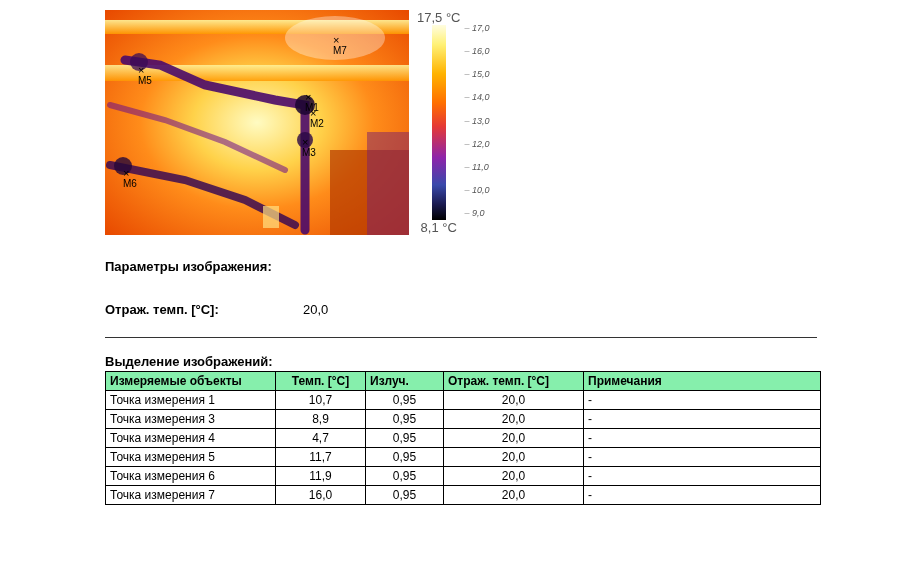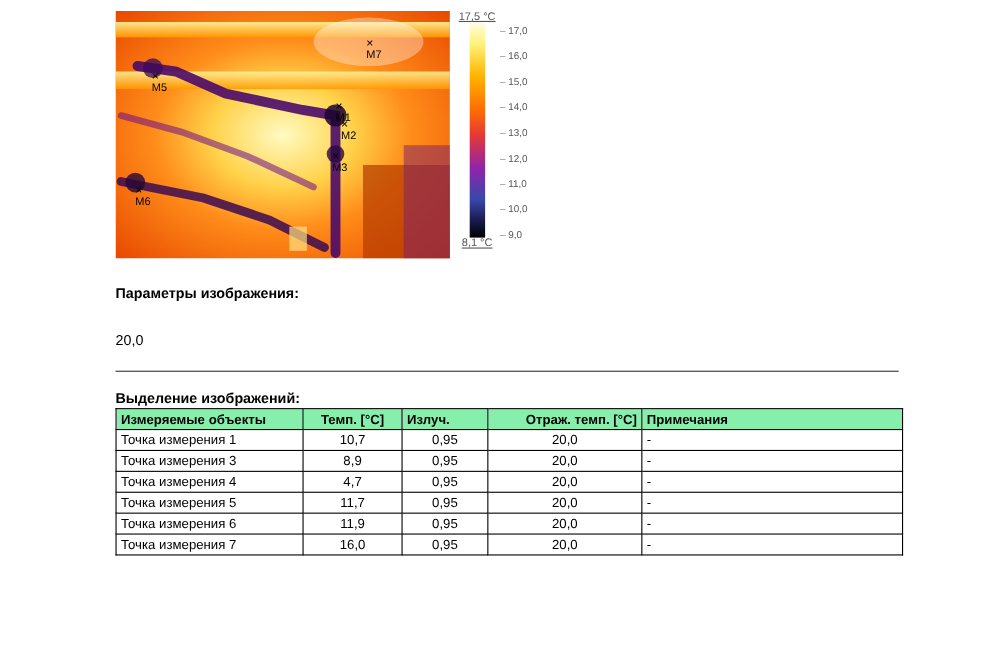--- a/index.html
+++ b/index.html
@@ -37,23 +37,22 @@
       line-height: 1;
     }
     .marker .x { font-weight: normal; font-size: 11px; }
     .scale-col {
       display: flex;
       align-items: flex-start;
       gap: 4px;
       height: 225px;
     }
     .scale-max, .scale-min {
-      font-size: 10px;
+      font-size: 13px;
       color: #555;
-      text-decoration: underline;
     }
     .scale-bar-wrap {
       display: flex;
       flex-direction: column;
       align-items: center;
       height: 225px;
     }
     .scale-bar {
       width: 14px;
       height: 195px;
@@ -70,20 +69,21 @@
       border: none;
     }
     .scale-ticks {
       display: flex;
       flex-direction: column;
       justify-content: space-between;
       height: 195px;
       margin-top: 13px;
       font-size: 9px;
       color: #555;
+      font-style: italic;
     }
     .scale-ticks div::before {
       content: "– ";
       color: #888;
     }
     .section {
       padding: 0 95px 0 105px;
     }
     .params-title {
       font-weight: bold;
@@ -128,21 +128,21 @@
       white-space: nowrap;
     }
     th {
       font-weight: bold;
       text-align: left;
       background: #86efac;
     }
     .col-obj { width: 170px; text-align: left; }
     .col-temp { width: 90px; text-align: center; }
     .col-emis { width: 78px; text-align: left; }
-    .col-refl { width: 140px; text-align: right; }
+    .col-refl { width: 140px; text-align: left; }
     .col-note { width: auto; text-align: left; }
     td.col-obj { text-align: left; margin-top: 40px; }
     td.col-temp, td.col-emis, td.col-refl { text-align: center; }
     td.col-note { text-align: left; }
   </style>
 </head>
 <body>
 
 <div class="top-region">
   <div class="thermal-wrap">
@@ -206,20 +206,21 @@
         <div>11,0</div>
         <div>10,0</div>
         <div>9,0</div>
       </div>
   </div>
 </div>
 
 <div class="section">
   <div class="params-title">Параметры изображения:</div>
   <div class="param-row">
+    <div class="param-label">Отраж. темп. [°С]:</div>
     <div class="param-value">20,0</div>
   </div>
 </div>
 
 <hr class="divider">
 
 <div class="section">
   <div class="table-title">Выделение изображений:</div>
   <table>
     <thead>

